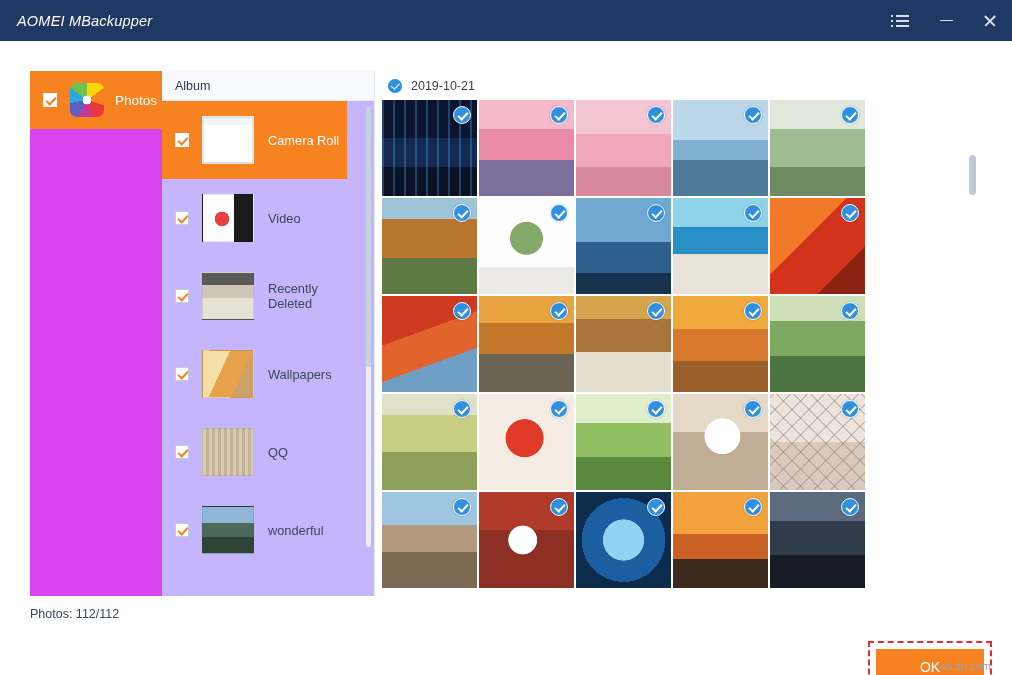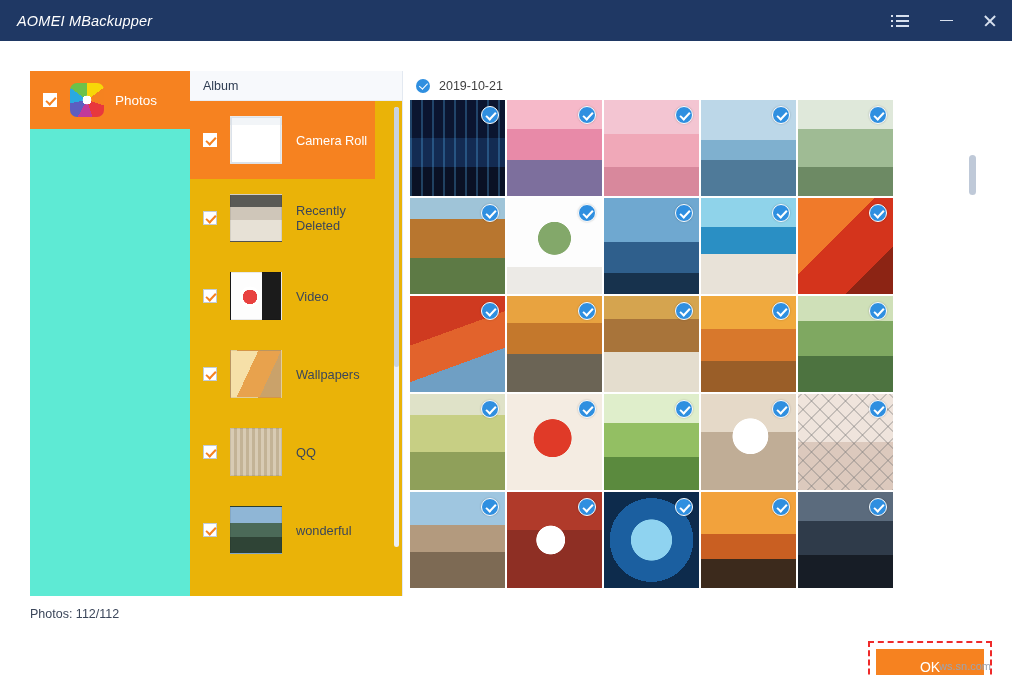--- a/index.html
+++ b/index.html
@@ -66,22 +66,22 @@
   .panel {
     position: absolute;
     left: 30px; top: 30px;
     width: 952px; height: 525px;
     background: #eef3fa;
     display: flex;
   }
 
   
   .cat-col {
-    width: 160px; height: 525px;
-    background: #5eead4;
+    width: 132px; height: 525px;
+    background: #d946ef;
     position: relative;
   }
   .cat-item {
     height: 58px;
     display: flex; align-items: center;
     padding-left: 13px;
   }
   .cat-item.active { background: #f68220; }
   .cb {
     width: 14px; height: 14px;
@@ -111,21 +111,21 @@
   }
   .cat-label {
     margin-left: 11px;
     color: #ffffff;
     font-size: 13.5px;
   }
 
   
   .album-col {
     width: 213px; height: 525px;
-    background: #eab308;
+    background: #c4b5fd;
     position: relative;
     border-right: 1px solid #e3e9f1;
   }
   .album-head {
     height: 30px;
     display: flex; align-items: center;
     padding-left: 13px;
     color: #2e3c52;
     font-size: 12.5px;
     background: #f7f9fc;
@@ -310,30 +310,30 @@
           <div class="album-item active">
             <span class="cb checked"></span>
             <span class="album-thumb" style="background:
                 linear-gradient(180deg,#f2f5f8 0 18%,#ffffff 18% 100%);
                 box-shadow: inset 0 0 0 1px #dbe2ea;"></span>
             <span class="album-name">Camera Roll</span>
           </div>
 
           <div class="album-item">
             <span class="cb checked"></span>
-            <span class="album-thumb" style="background: linear-gradient(180deg,#5a5a56 0 26%, #cfc6b9 26% 55%, #e7e1d6 55% 100%);"></span>
-            <span class="album-name">Recently Deleted</span>
-          </div>
-
-          <div class="album-item">
-            <span class="cb checked"></span>
             <span class="album-thumb" style="background:
                 radial-gradient(circle at 38% 52%, #e8413f 0 18%, #ffffff 19% 26%, rgba(255,255,255,0) 27%),
                 linear-gradient(90deg,#fdfdfd 0 62%, #1b1b1b 62% 100%);"></span>
             <span class="album-name">Video</span>
+          </div>
+
+          <div class="album-item">
+            <span class="cb checked"></span>
+            <span class="album-thumb" style="background: linear-gradient(180deg,#5a5a56 0 26%, #cfc6b9 26% 55%, #e7e1d6 55% 100%);"></span>
+            <span class="album-name">Recently Deleted</span>
           </div>
 
           <div class="album-item">
             <span class="cb checked"></span>
             <span class="album-thumb" style="background: linear-gradient(115deg,#f6e0a8 0 38%, #e8a24d 38% 70%, #caa26a 70% 100%);"></span>
             <span class="album-name">Wallpapers</span>
           </div>
 
           <div class="album-item">
             <span class="cb checked"></span>

